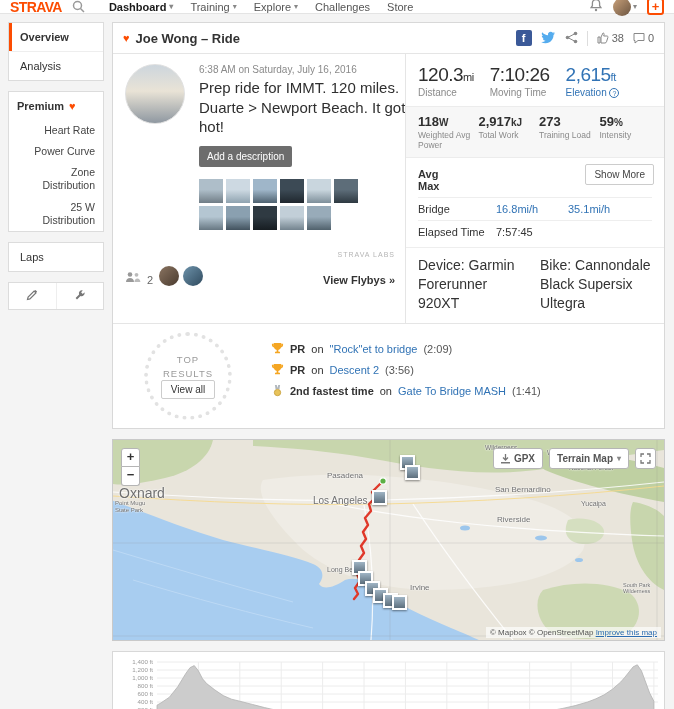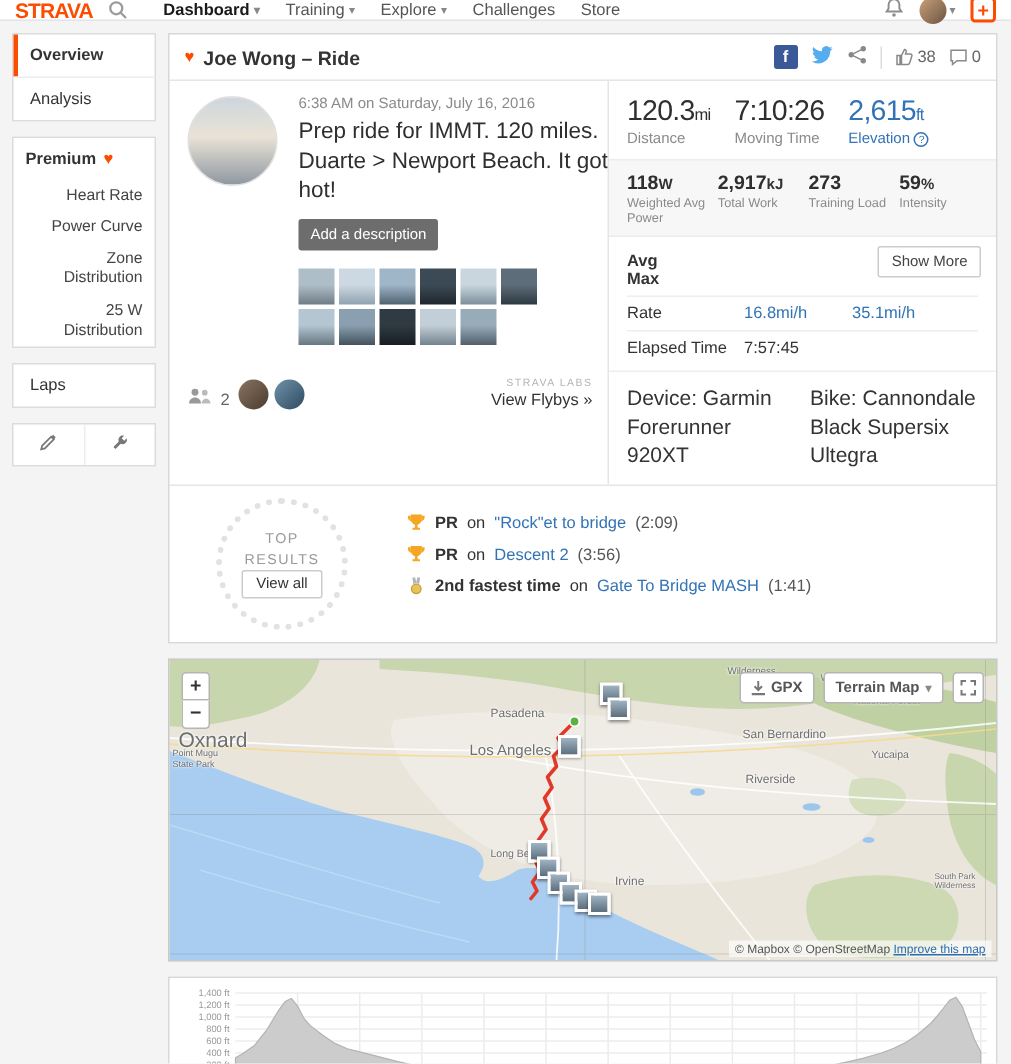--- a/index.html
+++ b/index.html
@@ -65,21 +65,21 @@
   .act-name { font-size:15px; font-weight:normal; line-height:1.3; width:210px; margin:3px 0 9px; color:#2f2f2f; }
   .add-desc { background:#6d6d6d; color:#fff; font-size:10px; border:none; border-radius:2px;
     padding:5px 8px; cursor:pointer; }
   .photo-grid { margin:12px 0 0 74px; width:166px; display:flex; flex-wrap:wrap; gap:3px; }
   .thumb { width:24px; height:24px; cursor:pointer; }
   .act-foot { display:flex; align-items:flex-end; gap:6px; margin-top:16px; }
   .foot-count { font-size:11px; color:#666; }
   .foot-avatar { width:20px; height:20px; border-radius:50%; cursor:pointer; }
   .flybys { margin-left:auto; text-align:right; }
   .labs { font-size:7px; color:#b5b5b5; letter-spacing:1px; }
-  .view-flybys { font-size:11px; color:#333; display:block; margin-top:1px; }
+  .view-flybys { font-size:11px; color:#333; display:block; margin-top:14px;font-weight:bold; }
 
   
   .act-stats { flex:1; border-left:1px solid #e5e5e5; }
   .stats-primary { display:flex; gap:16px; padding:10px 12px 8px; }
   .stat-val { font-size:19px; letter-spacing:-0.5px; color:#2f2f2f; }
   .stat-unit { font-size:11px; }
   .stat-label { font-size:10px; color:#8a8a8a; margin-top:1px; }
   .stat-blue .stat-val, .stat-blue .stat-label { color:#3173b5; }
   .help { display:inline-block; width:10px; height:10px; line-height:9px; font-size:7px;
     text-align:center; border:1px solid #3173b5; border-radius:50%; color:#3173b5; cursor:pointer; }
@@ -340,21 +340,21 @@
           </div>
 
           <div class="stats-table">
             <div class="st-head">
               <span class="st-sp"></span>
               <span class="st-avg">Avg</span>
               <span>Max</span>
             </div>
             <button class="show-more">Show More</button>
             <div class="stat-row">
-              <span class="sr-label">Rate</span>
+              <span class="sr-label">Bridge</span>
               <span class="sr-avg blue">16.8mi/h</span>
               <span class="blue">35.1mi/h</span>
             </div>
             <div class="stat-row">
               <span class="sr-label">Elapsed Time</span>
               <span class="sr-avg">7:57:45</span>
             </div>
           </div>
 
           <div class="stats-devices">

